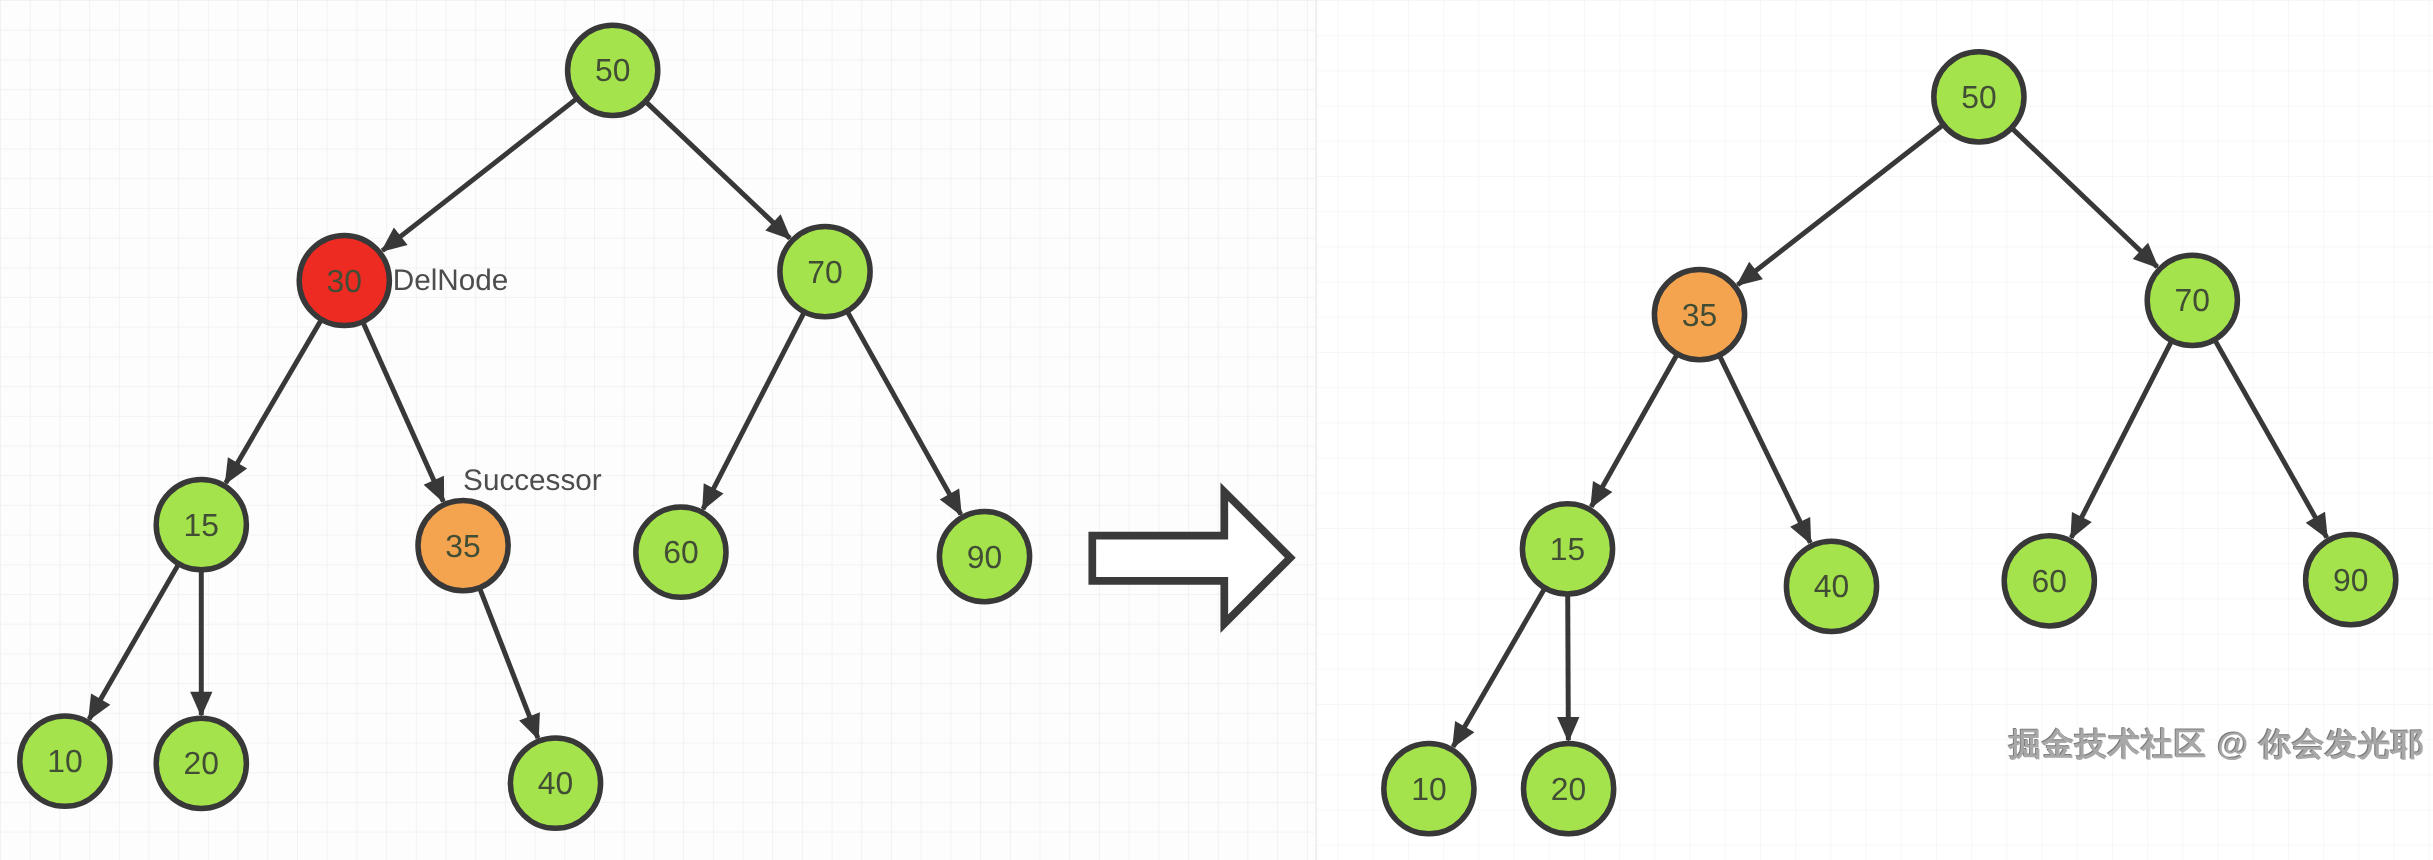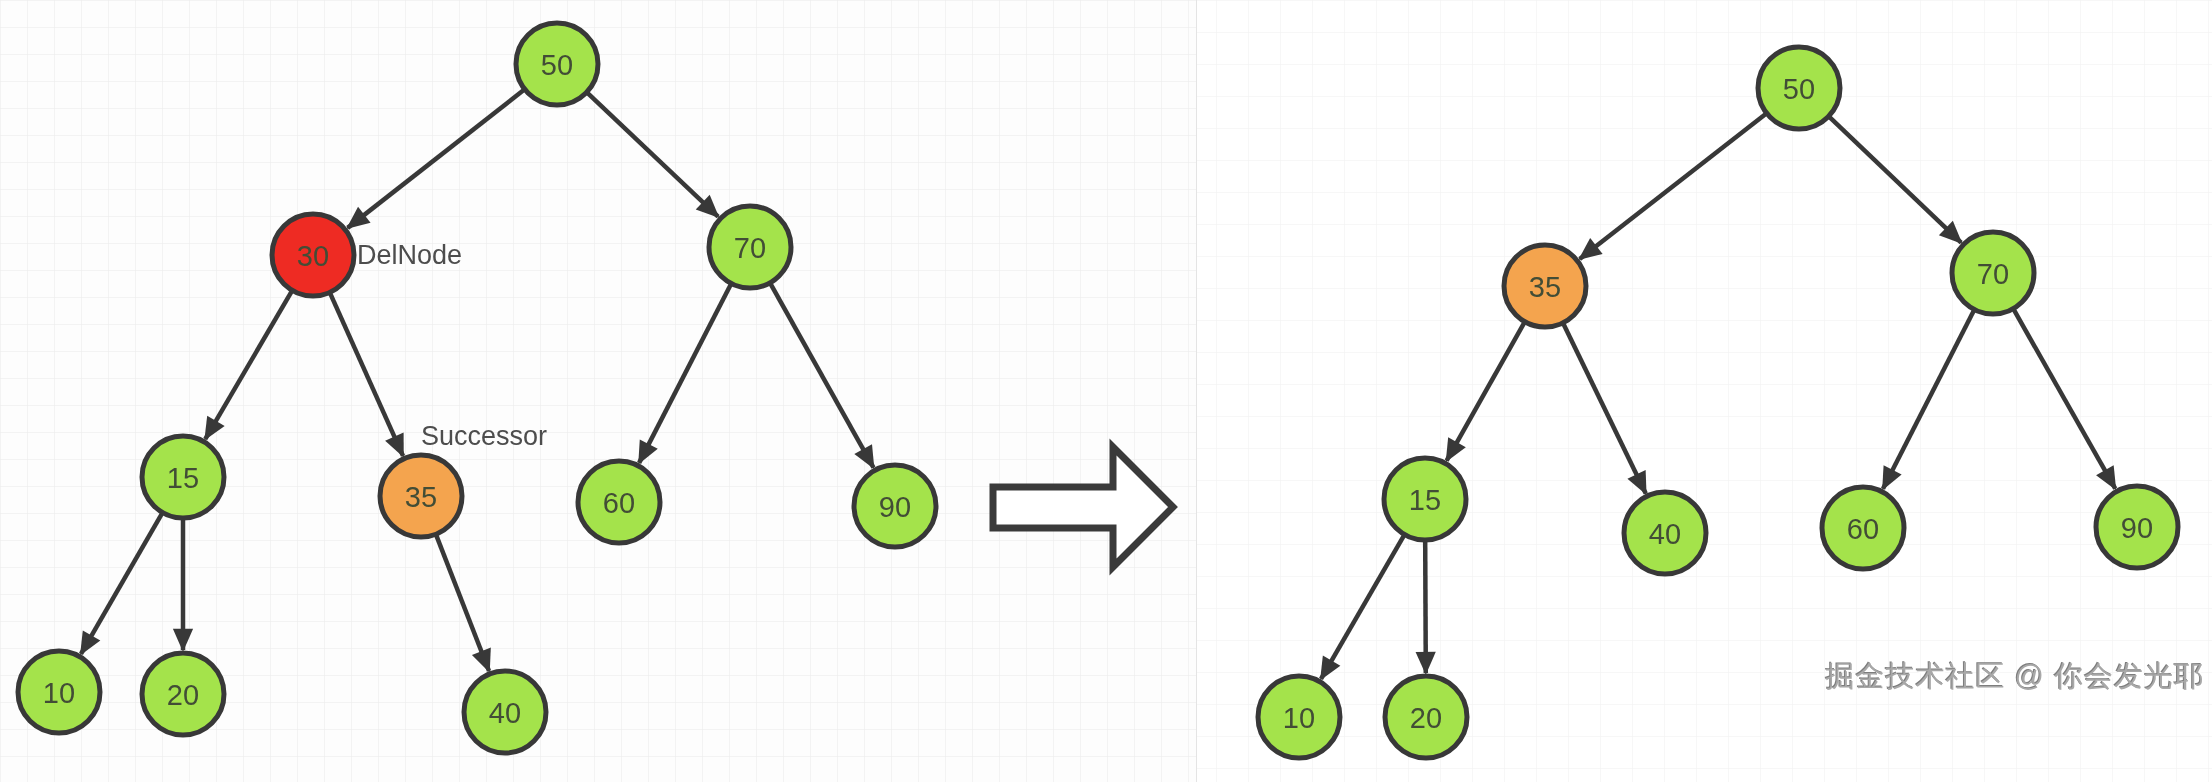--- a/index.html
+++ b/index.html
@@ -5,21 +5,21 @@
   html,body{margin:0;padding:0;background:#ffffff;}
   body{width:2212px;height:782px;overflow:hidden;position:relative;
        font-family:"Liberation Sans", sans-serif;}
   .stage{position:absolute;left:0;top:0;width:2212px;height:709px;}
   svg{display:block;}
   .watermark{
     position:absolute;
     right:8px;
     bottom:12px;
     font-size:29px;
-    font-weight:400;
+    font-weight:700;
     letter-spacing:1px;
     color:#a8a8a8;
     text-shadow:-1px -1px 0 #7d7d7d, 1px 1px 0 #ffffff, 2px 2px 1px #ffffff;
     user-select:none;
     white-space:nowrap;
   }
 </style>
 </head>
 <body>
 

